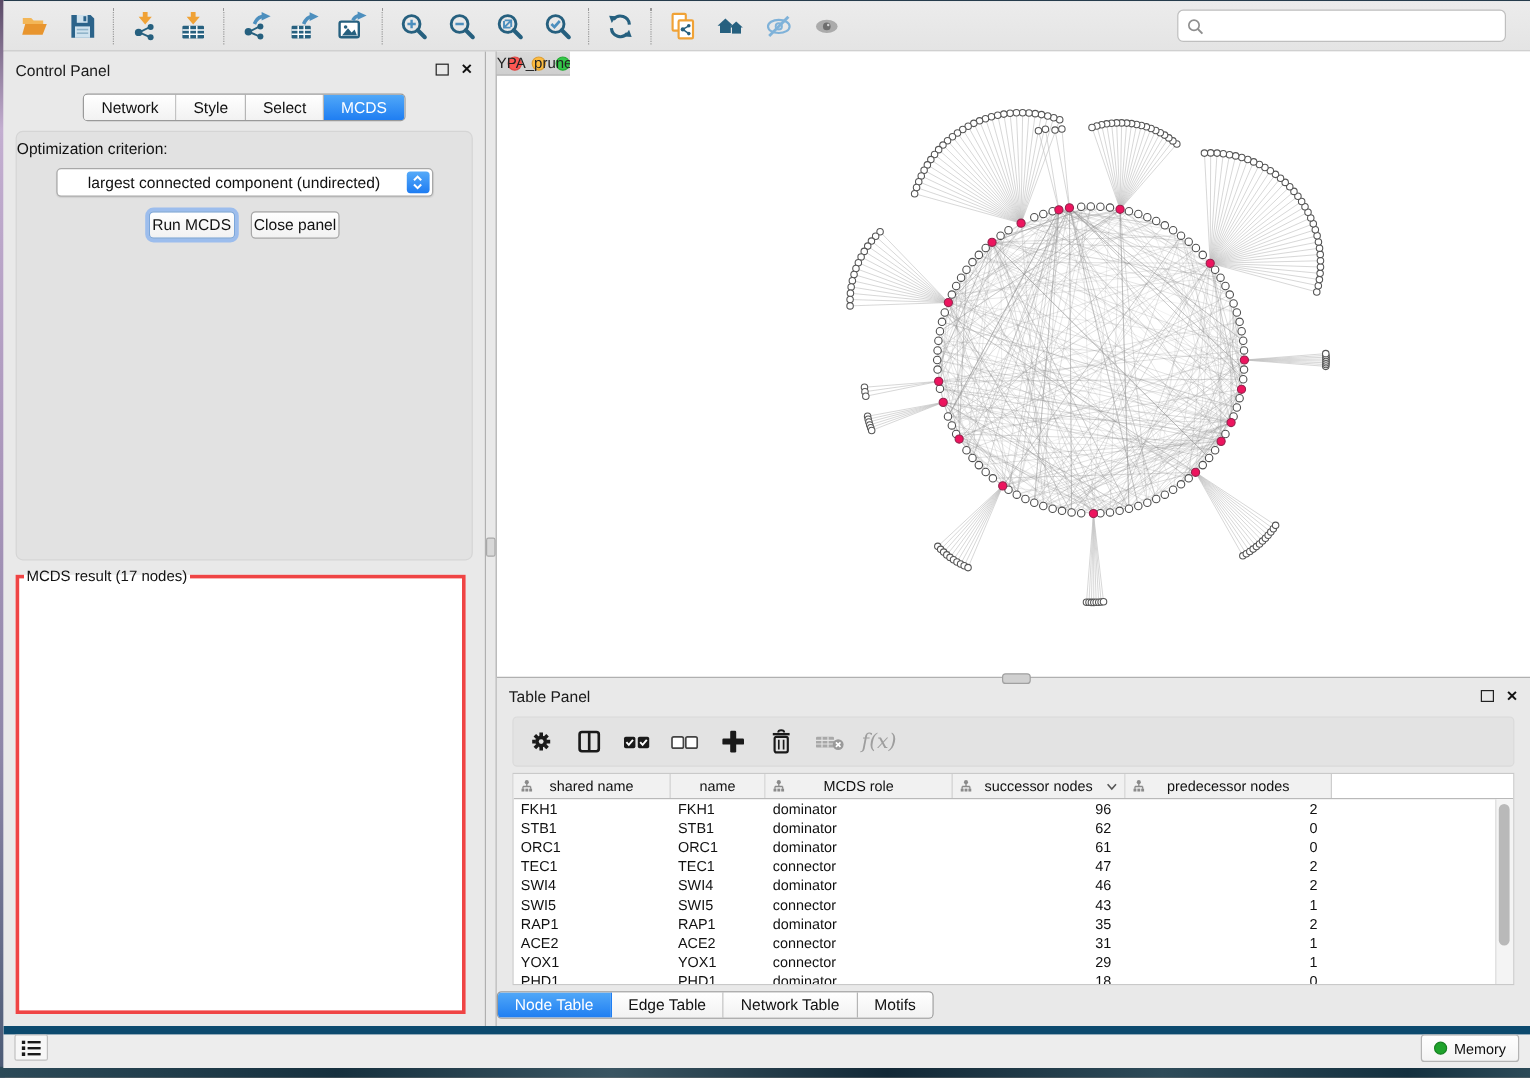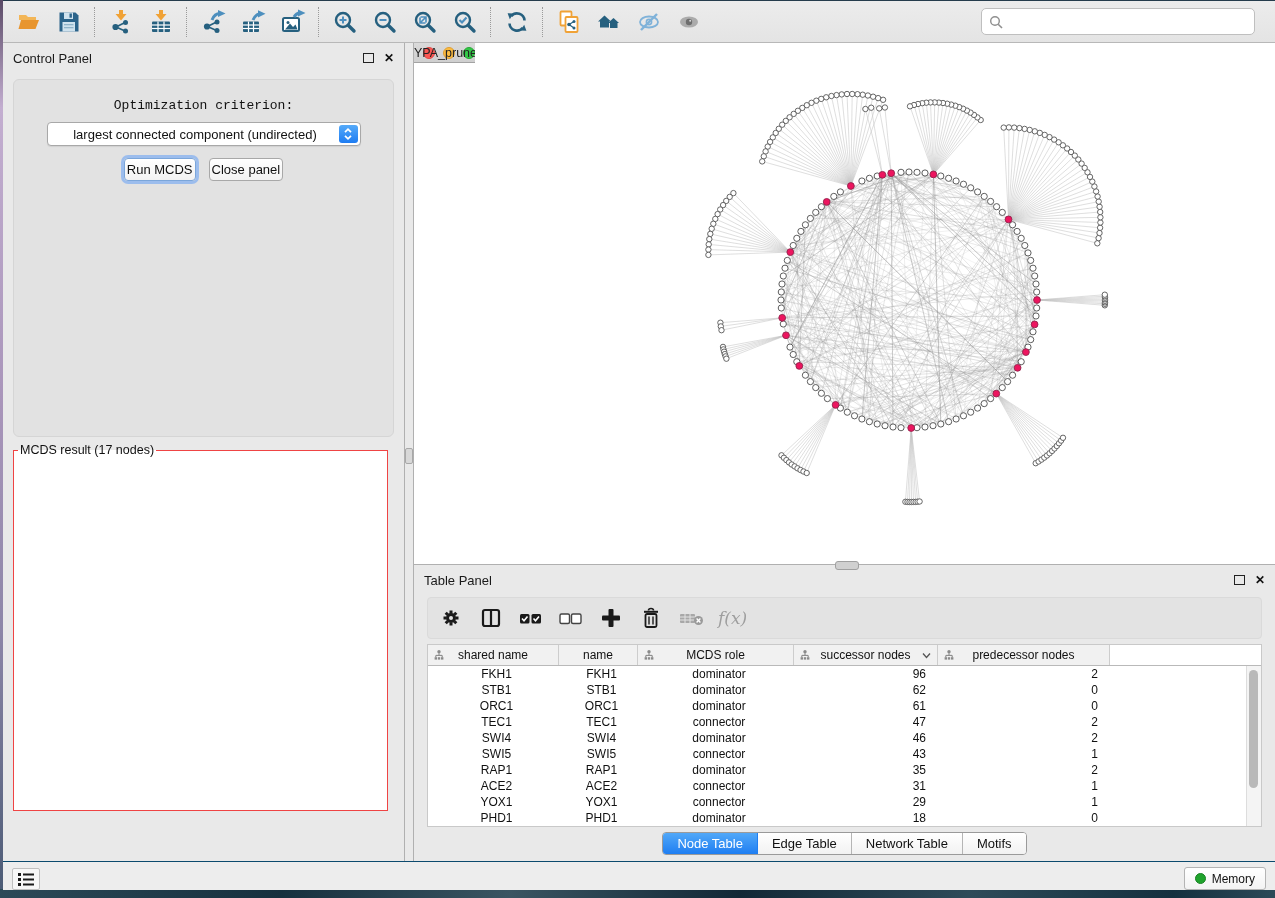--- a/index.html
+++ b/index.html
@@ -33,31 +33,31 @@
   .phead .pspace{flex:1;}
   .float-ico{width:9px;height:8px;border:1.5px solid #222;margin-right:10px;}
   .close-ico{font-size:12px;font-weight:bold;color:#111;line-height:10px;}
   .tabbar{display:flex;justify-content:center;margin:7px 0 0 0;flex:none;}
   .seggroup{display:flex;border:1px solid #9a9a9a;border-radius:4px;overflow:hidden;background:#fcfcfc;}
   .seg{font-size:13px;padding:3px 14px;color:#111;border-right:1px solid #b5b5b5;background:linear-gradient(#ffffff,#f2f2f2);}
   .seg:last-child{border-right:none;}
   .seg.sel{background:linear-gradient(#51a8f8,#1f7ef2);color:#fff;border-right-color:#1f7ef2;}
   .inner-panel{margin:8px 10px 0 10px;height:356px;background:#e2e2e2;border:1px solid #d5d5d5;
     border-radius:6px;flex:none;position:relative;}
-  .opt-label{text-align:center;font-size:13px;color:#111;margin-top:18px;font-family:Liberation Mono, monospace;}
+  .opt-label{text-align:left;font-size:13px;color:#111;margin-top:6px;}
   .selectbox{margin:9px auto 0 auto;width:312px;height:22px;background:#fff;border:1px solid #a8a8a8;
     border-radius:4px;display:flex;align-items:center;box-shadow:0 1px 1px rgba(0,0,0,.08);}
   .selectbox .selval{flex:1;text-align:center;font-size:13px;color:#111;padding-left:4px;white-space:nowrap;}
   .stepper{width:19px;height:18px;margin-right:2px;border-radius:3px;flex:none;
     background:linear-gradient(#55aaf9,#1e7cf2);display:flex;align-items:center;justify-content:center;}
   .btnrow{display:flex;justify-content:center;gap:13px;margin-top:12px;}
   .pbtn{height:23px;font-size:13px;color:#111;background:linear-gradient(#ffffff,#f2f2f2);
     border:1px solid #a8a8a8;border-radius:4px;padding:0 2px;font-family:inherit;}
   .pbtn.focused{box-shadow:0 0 0 3px rgba(110,165,245,.6);border-color:#7ba6da;}
-  fieldset.mcds{margin:6px 16px 0 10px;border:1px solid #ef4444;border-radius:0;padding:0;
+  fieldset.mcds{margin:6px 16px 0 10px;border:3px solid #ef4444;border-radius:0;padding:0;
     height:366px;background:#fff;flex:none;position:relative;}
   fieldset.mcds legend{font-size:12.5px;color:#111;margin-left:4px;padding:0 2px;}
   .mcds-list{position:absolute;left:1px;top:14px;right:14px;bottom:1px;overflow:hidden;background:#fff;}
   .mcds-scroll{position:absolute;top:14px;right:1px;bottom:1px;width:13px;background:#f4f4f4;border-left:1px solid #e2e2e2;}
   .vsplit{width:8px;flex:none;background:#e9e9e9;border-left:1px solid #b0b0b0;border-right:1px solid #b0b0b0;position:relative;}
   .vgrip{position:absolute;top:405px;left:0px;width:8px;height:16px;background:#d8d8d8;
     border:1px solid #a8a8a8;border-radius:2px;box-sizing:border-box;}
   
   .rightcol{flex:1;display:flex;flex-direction:column;min-width:0;}
   .netwin{height:521px;flex:none;display:flex;flex-direction:row;background:#fff;}
@@ -80,28 +80,28 @@
   .fx{font-family:"DejaVu Serif",serif;font-style:italic;color:#9e9e9e;font-size:17px;}
   .tablewrap{margin:5px 13px 0 13px;flex:1;background:#fff;border:1px solid #c9c9c9;position:relative;overflow:hidden;}
   .thead{display:grid;grid-template-columns:131px 79px 156px 144px 172px 1fr;height:20px;border-bottom:1px solid #b9b9b9;background:#fff;}
   .th{background:#f1f1f1;border-right:1px solid #cdcdcd;display:flex;align-items:center;position:relative;
     font-size:12px;color:#111;justify-content:center;}
   .th .hicon{position:absolute;left:5px;top:4px;}
   .th .sortch{position:absolute;right:6px;top:7px;}
   .th.filler{background:#fff;border-right:none;}
   .tbody{position:absolute;left:0;right:14px;top:21px;bottom:0;overflow:hidden;}
   .trow{display:grid;grid-template-columns:131px 79px 156px 144px 172px 1fr;height:16px;align-items:center;}
-  .td{font-size:12px;color:#111;padding-left:6px;white-space:nowrap;text-align:center;}
+  .td{font-size:12px;color:#111;padding-left:6px;white-space:nowrap;}
   .td.num{text-align:right;padding-right:12px;padding-left:0;}
   .vscroll{position:absolute;top:21px;right:0;bottom:0;width:14px;background:#f4f4f4;border-left:1px solid #ddd;}
   .vthumb{position:absolute;top:4px;left:2px;width:9px;height:118px;background:#b9b9b9;border-radius:5px;}
-  .tp-tabs{display:flex;justify-content:center;margin:5px 0 6px 0;flex:none;}
+  .tp-tabs{display:flex;margin:5px 0 6px 0;flex:none;}
   
-  .statusbar{height:28px;flex:none;background:#ededed;border-top:1px solid #0c4a6e;
-    display:flex;align-items:flex-end;padding:0 9px;}
+  .statusbar{height:28px;flex:none;background:#ededed;border-top:7px solid #0c4a6e;
+    display:flex;align-items:flex-start;padding:0 9px;}
   .listbtn{width:28px;height:22px;background:#f7f7f7;border:1px solid #c0c0c0;border-radius:2px;
     display:flex;align-items:center;justify-content:center;padding:0;}
   .membtn{margin-left:auto;height:23px;background:linear-gradient(#ffffff,#f3f3f3);border:1px solid #b4b4b4;
     border-radius:3px;display:flex;align-items:center;gap:6px;padding:0 10px;font-size:12px;color:#111;}
   .memdot{width:11px;height:11px;border-radius:50%;background:#1fa32c;border:1px solid #188223;box-sizing:border-box;}
 </style>
 </head>
 <body>
 
 <div class="wall-left"></div>
@@ -275,20 +275,28 @@
   </div>
 
   <div class="main">
 
     <div class="cpanel">
       <div class="phead">
         <span class="ptitle">Control Panel</span>
         <span class="pspace"></span>
         <span class="float-ico"></span>
         <span class="close-ico">✕</span>
+      </div>
+      <div class="tabbar">
+        <div class="seggroup" id="cp-tabs">
+            <div class="seg">Network</div>
+            <div class="seg">Style</div>
+            <div class="seg">Select</div>
+            <div class="seg sel">MCDS</div>
+          </div>
       </div>
       <div class="inner-panel">
         <div class="opt-label">Optimization criterion:</div>
         <div class="selectbox">
           <span class="selval">largest connected component (undirected)</span>
           <span class="stepper">
             <svg width="10" height="14">
                 <polyline points="2,5.2 5,2.2 8,5.2" fill="none" stroke="#fff" stroke-width="1.7"></polyline>
                 <polyline points="2,8.8 5,11.8 8,8.8" fill="none" stroke="#fff" stroke-width="1.7"></polyline>
               </svg>

